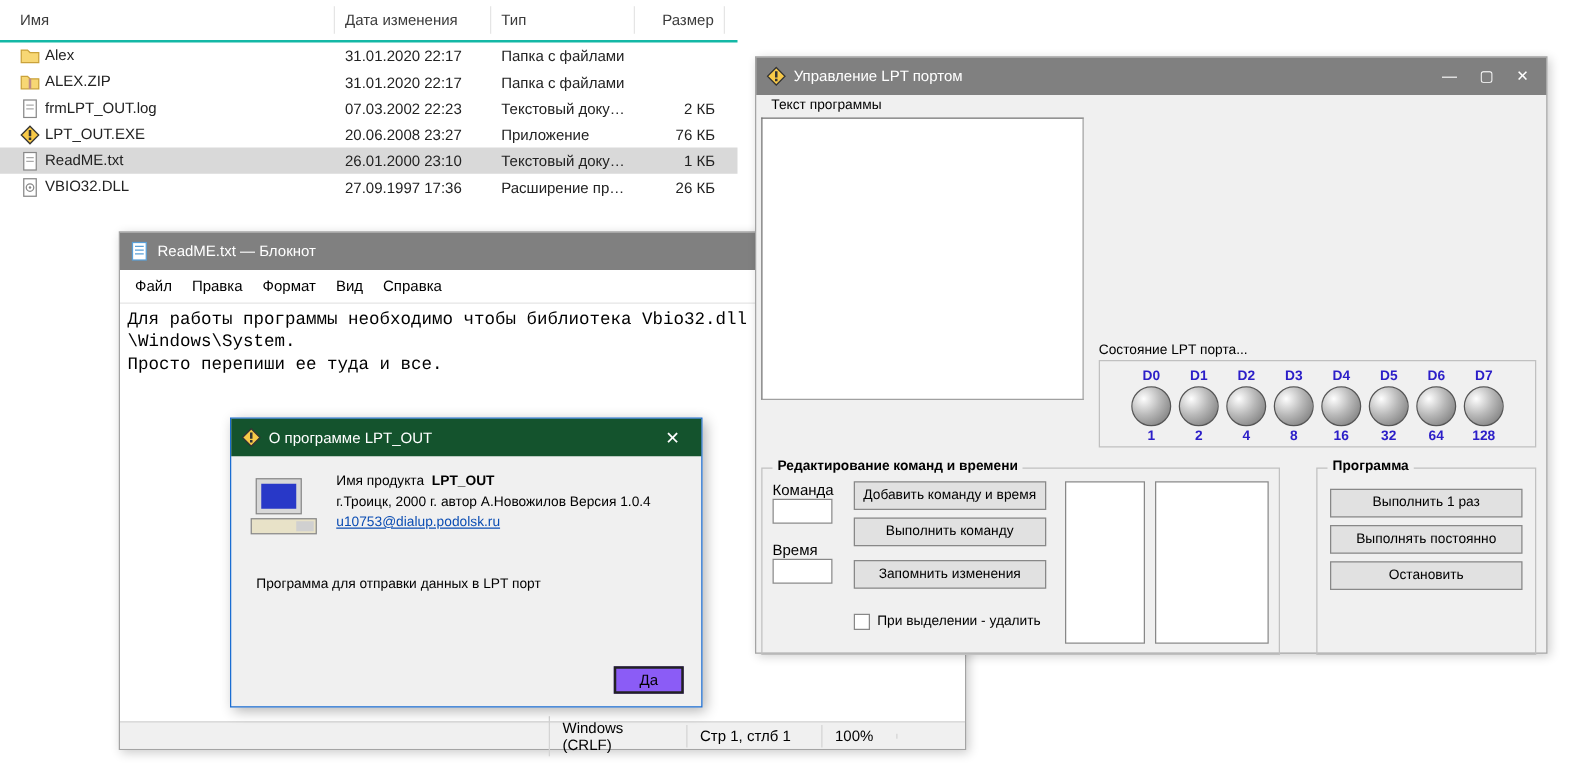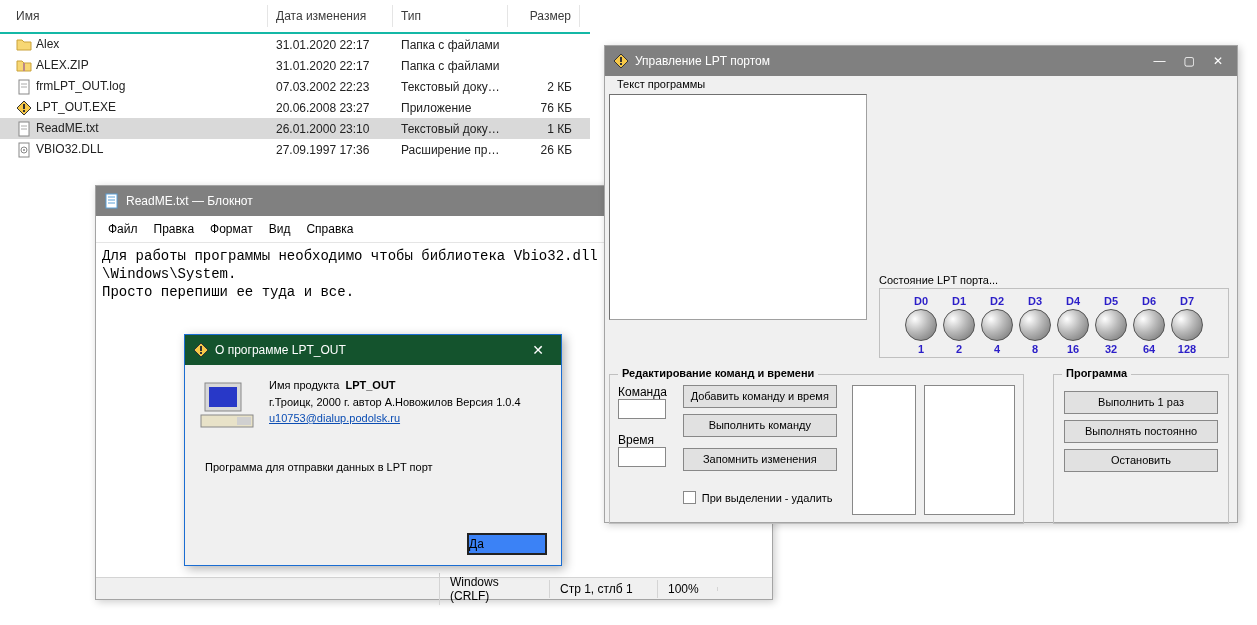--- a/index.html
+++ b/index.html
@@ -34,21 +34,21 @@
   .about-title { background: #14532d; color: #fff; padding: 4px 8px; display: flex; align-items: center; height: 30px; }
   .about-title .icon { width: 16px; height: 16px; margin-right: 6px; }
   .about-title .close { margin-left: auto; width: 30px; text-align: center; cursor: pointer; font-size: 14px; }
   .about-body { padding: 12px 14px; }
   .about-top { display: flex; gap: 14px; }
   .about-pcicon { width: 56px; height: 56px; }
   .about-info { font-size: 11px; line-height: 1.5; }
   .about-info .prodname { font-weight: bold; }
   .about-info a { color: #0b4db3; text-decoration: underline; }
   .about-desc { margin-top: 28px; margin-left: 6px; font-size: 11px; }
-  .about-btn { position: absolute; bottom: 10px; right: 14px; width: 80px; height: 22px; background: #3b82f6; border: 2px solid #222; line-height: 18px; }
+  .about-btn { position: absolute; bottom: 10px; right: 14px; width: 56px; height: 22px; background: #8b5cf6; border: 2px solid #222; text-align: center; line-height: 18px; }
   
   
   .lpt { position: absolute; top: 45px; left: 604px; width: 634px; height: 478px; border: 1px solid #a4a4a4; background: #f0f0f0; box-shadow: 2px 2px 8px rgba(0,0,0,0.2); }
   .lpt-title { background: #808080; color: #fff; padding: 4px 8px; display: flex; align-items: center; height: 30px; }
   .lpt-title .icon { width: 16px; height: 16px; margin-right: 6px; }
   .lpt-title .winbtns { margin-left: auto; display: flex; gap: 18px; padding-right: 6px; }
   .lpt-menu { padding: 3px 6px; background: #fff; border-bottom: 1px solid #dcdcdc; }
   .lpt-menu span { padding: 3px 10px; display: inline-block; }
   .lpt-body { padding: 8px 10px; position: relative; }
   
@@ -62,21 +62,21 @@
   .port-leds { display: flex; gap: 6px; justify-content: center; margin-top: 4px; }
   .led-col { text-align: center; }
   .led-label { color: #2b1ec8; font-weight: bold; font-size: 11px; }
   .led { width: 32px; height: 32px; border-radius: 50%; background: radial-gradient(circle at 30% 30%, #fefefe, #b8b8b8 45%, #888 80%); border: 1px solid #555; margin: 2px auto; }
   .led-val { color: #2b1ec8; font-weight: bold; font-size: 11px; }
   
   .edit-frame { position: absolute; top: 292px; left: 4px; width: 415px; height: 150px; }
   .edit-label { width: 54px; font-size: 12px; }
   .edit-input { width: 48px; height: 20px; border: 1px solid #888; background: #fff; }
   .edit-btn { width: 154px; height: 23px; background: #e1e1e1; border: 1px solid #888; text-align: center; line-height: 21px; font-size: 11px; }
-  .checkbox-row { margin-top: 18px; margin-left: 94px; font-size: 11px; display: flex; align-items: center; gap: 6px; }
+  .checkbox-row { margin-top: 18px; margin-left: 94px; font-size: 11px; display: flex; gap: 6px; }
   .chk { width: 13px; height: 13px; border: 1px solid #888; background: #fff; }
   .listbox { width: 68px; height: 130px; border: 1px solid #888; background: #fff; }
   
   .prog-frame { position: absolute; top: 292px; left: 448px; width: 176px; height: 150px; }
   .prog-btn { width: 154px; height: 23px; margin: 6px auto; background: #e1e1e1; border: 1px solid #888; text-align: center; line-height: 21px; font-size: 11px; display: block; }
 
   .ellipsis{ overflow:hidden; text-overflow:ellipsis; white-space:nowrap; }
 </style>
 </head>
 <body>

